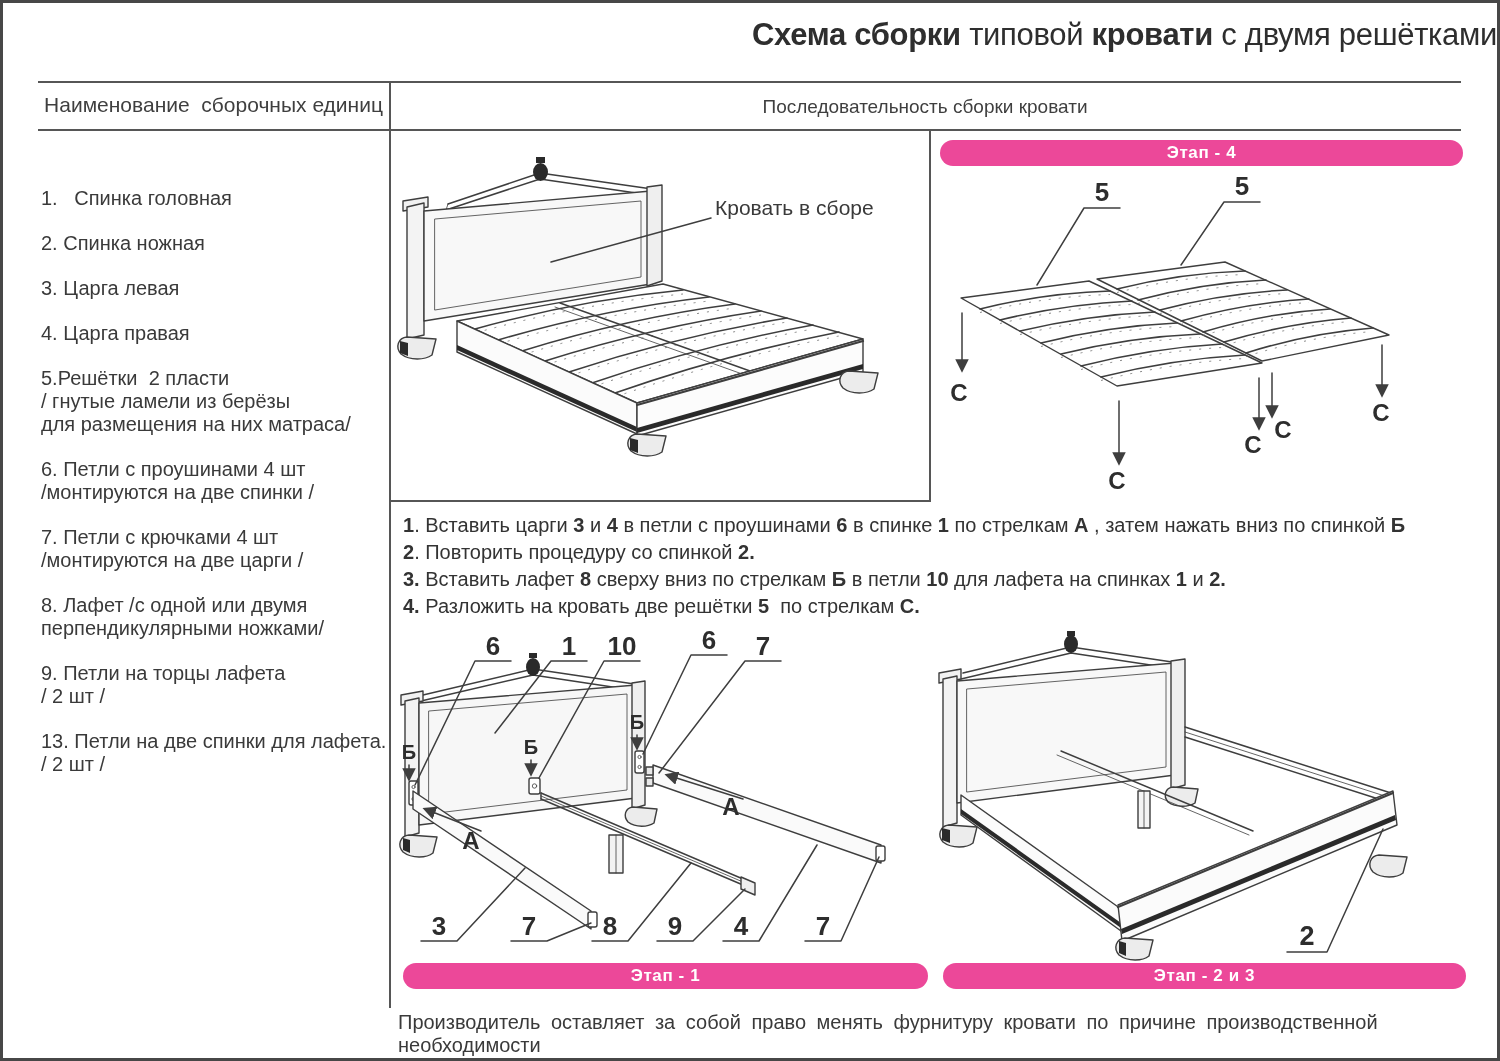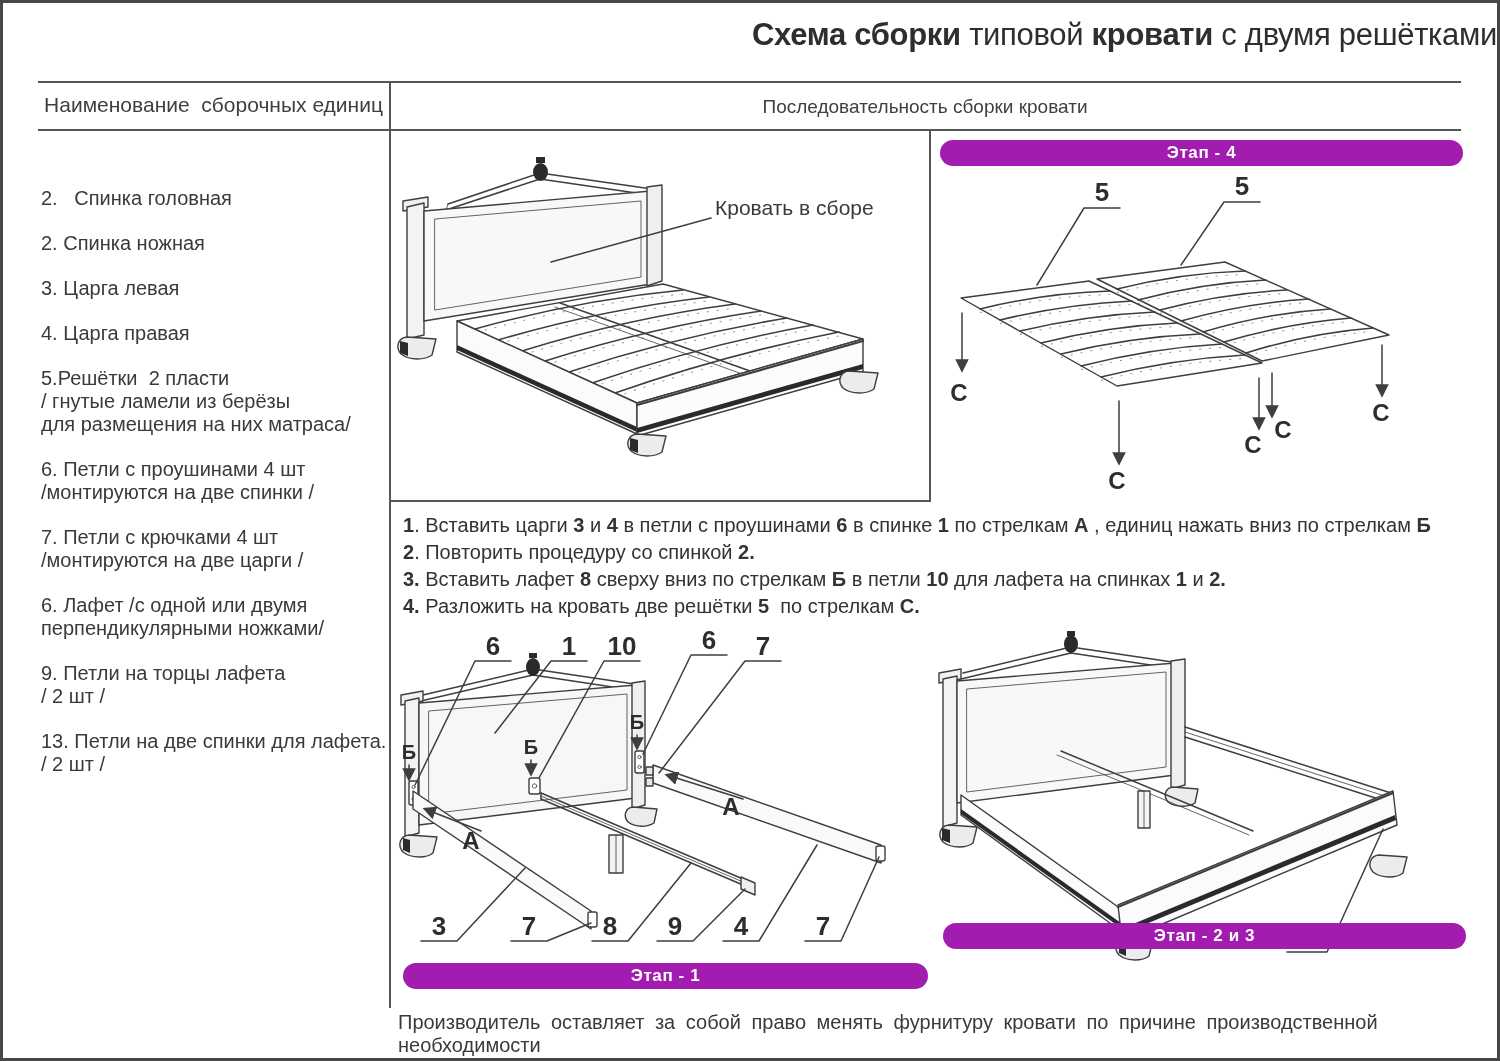--- a/index.html
+++ b/index.html
@@ -15,25 +15,25 @@
   .pbb{position:absolute;left:386px;top:497px;width:542px;height:2px;background:#565656;}
   .hdr{position:absolute;text-align:center;white-space:pre;color:#3f3f3f;}
   .hdr-left{left:35px;width:351px;top:90px;font-size:21px;}
   .hdr-right{left:386px;width:1072px;top:93px;font-size:19px;}
   .parts{position:absolute;left:38px;top:184px;width:346px;font-size:20px;color:#3a3a3a;}
   .part{margin-bottom:22px;line-height:23px;}
   .pline{white-space:pre;}
   .instr{position:absolute;left:400px;top:509px;width:1080px;font-size:20px;color:#333;}
   .iline{line-height:27px;white-space:pre-wrap;}
   .iline .b{font-weight:bold;}
-  .badge{position:absolute;height:26px;background:#a21caf;border-radius:13px;color:#ffffff;
+  .badge{position:absolute;height:26px;background:#ec4899;border-radius:13px;color:#ffffff;
          font-size:17px;font-weight:bold;text-align:center;line-height:26px;letter-spacing:0.6px;}
   .badge-s4{left:937px;top:137px;width:523px;}
   .badge-s1{left:400px;top:960px;width:525px;}
-  .badge-s23{left:940px;top:920px;width:523px;}
+  .badge-s23{left:940px;top:960px;width:523px;}
   .footer{position:absolute;left:395px;top:1008px;width:1082px;text-align:left;
           font-size:20px;word-spacing:5px;color:#3a3a3a;}
   .fig{position:absolute;}
   .fig-asm{left:388px;top:128px;width:538px;height:430px;}
   .fig-s4{left:926px;top:130px;width:571px;height:375px;}
   .fig-s1{left:390px;top:620px;width:538px;height:338px;}
   .fig-s23{left:932px;top:620px;width:565px;height:338px;}
   .ln{stroke:#3e3e3e;fill:none;stroke-width:1.5;stroke-linecap:round;stroke-linejoin:round;}
   .thin{stroke-width:0.8;}
   .thick{stroke-width:2.2;}
@@ -57,21 +57,21 @@
   <div class="hline" style="top:126px"></div>
   <div class="vline"></div>
   <div class="pbr"></div>
   <div class="pbb"></div>
 
   <div class="hdr hdr-right">Последовательность сборки кровати</div>
   <div class="hdr hdr-left">Наименование  сборочных единиц</div>
 
   <div id="parts-list" class="parts">
       <div class="part">
-        <div class="pline">2.   Спинка головная</div>
+        <div class="pline">1.   Спинка головная</div>
       </div>
       <div class="part">
         <div class="pline">2. Спинка ножная</div>
       </div>
       <div class="part">
         <div class="pline">3. Царга левая</div>
       </div>
       <div class="part">
         <div class="pline">4. Царга правая</div>
       </div>
@@ -82,21 +82,21 @@
       </div>
       <div class="part">
         <div class="pline">6. Петли с проушинами 4 шт</div>
         <div class="pline">/монтируются на две спинки /</div>
       </div>
       <div class="part">
         <div class="pline">7. Петли с крючками 4 шт</div>
         <div class="pline">/монтируются на две царги /</div>
       </div>
       <div class="part">
-        <div class="pline">6. Лафет /с одной или двумя</div>
+        <div class="pline">8. Лафет /с одной или двумя</div>
         <div class="pline">перпендикулярными ножками/</div>
       </div>
       <div class="part">
         <div class="pline">9. Петли на торцы лафета</div>
         <div class="pline">/ 2 шт /</div>
       </div>
       <div class="part">
         <div class="pline">13. Петли на две спинки для лафета.</div>
         <div class="pline">/ 2 шт /</div>
       </div>
@@ -216,21 +216,21 @@
         <text class="clabel" text-anchor="middle" x="324" y="320">С</text>
         <line class="ln" stroke-width="1.4" x1="343" y1="240" x2="343" y2="283" marker-end="url(#arrS4)"></line>
         <text class="clabel" text-anchor="middle" x="354" y="305">С</text>
         <line class="ln" stroke-width="1.4" x1="453" y1="212" x2="453" y2="262" marker-end="url(#arrS4)"></line>
         <text class="clabel" text-anchor="middle" x="452" y="288">С</text>
       </g>
     </svg>
   </div>
 
   <div id="instr" class="instr">
-      <div class="iline"><span class="b">1</span><span>. Вставить царги </span><span class="b">3</span><span> и </span><span class="b">4</span><span> в петли с проушинами </span><span class="b">6</span><span> в спинке </span><span class="b">1</span><span> по стрелкам </span><span class="b">А</span><span> , единиц нажать вниз по стрелкам </span><span class="b">Б</span></div>
+      <div class="iline"><span class="b">1</span><span>. Вставить царги </span><span class="b">3</span><span> и </span><span class="b">4</span><span> в петли с проушинами </span><span class="b">6</span><span> в спинке </span><span class="b">1</span><span> по стрелкам </span><span class="b">А</span><span> , затем нажать вниз по спинкой </span><span class="b">Б</span></div>
       <div class="iline"><span class="b">2</span><span>. Повторить процедуру со спинкой </span><span class="b">2.</span></div>
       <div class="iline"><span class="b">3.</span><span> Вставить лафет </span><span class="b">8</span><span> сверху вниз по стрелкам </span><span class="b">Б</span><span> в петли </span><span class="b">10</span><span> для лафета на спинках </span><span class="b">1</span><span> и </span><span class="b">2.</span></div>
       <div class="iline"><span class="b">4.</span><span> Разложить на кровать две решётки </span><span class="b">5</span><span>  по стрелкам </span><span class="b">С.</span></div>
     </div>
 
   <div class="fig fig-s1">
     <svg width="538" height="338" viewBox="0 0 538 338">
       <defs>
         <marker id="arrS1" viewBox="0 0 10 10" refX="8" refY="5" markerWidth="9" markerHeight="9" orient="auto">
           <path d="M0,0 L10,5 L0,10 z" fill="#3e3e3e"></path>

